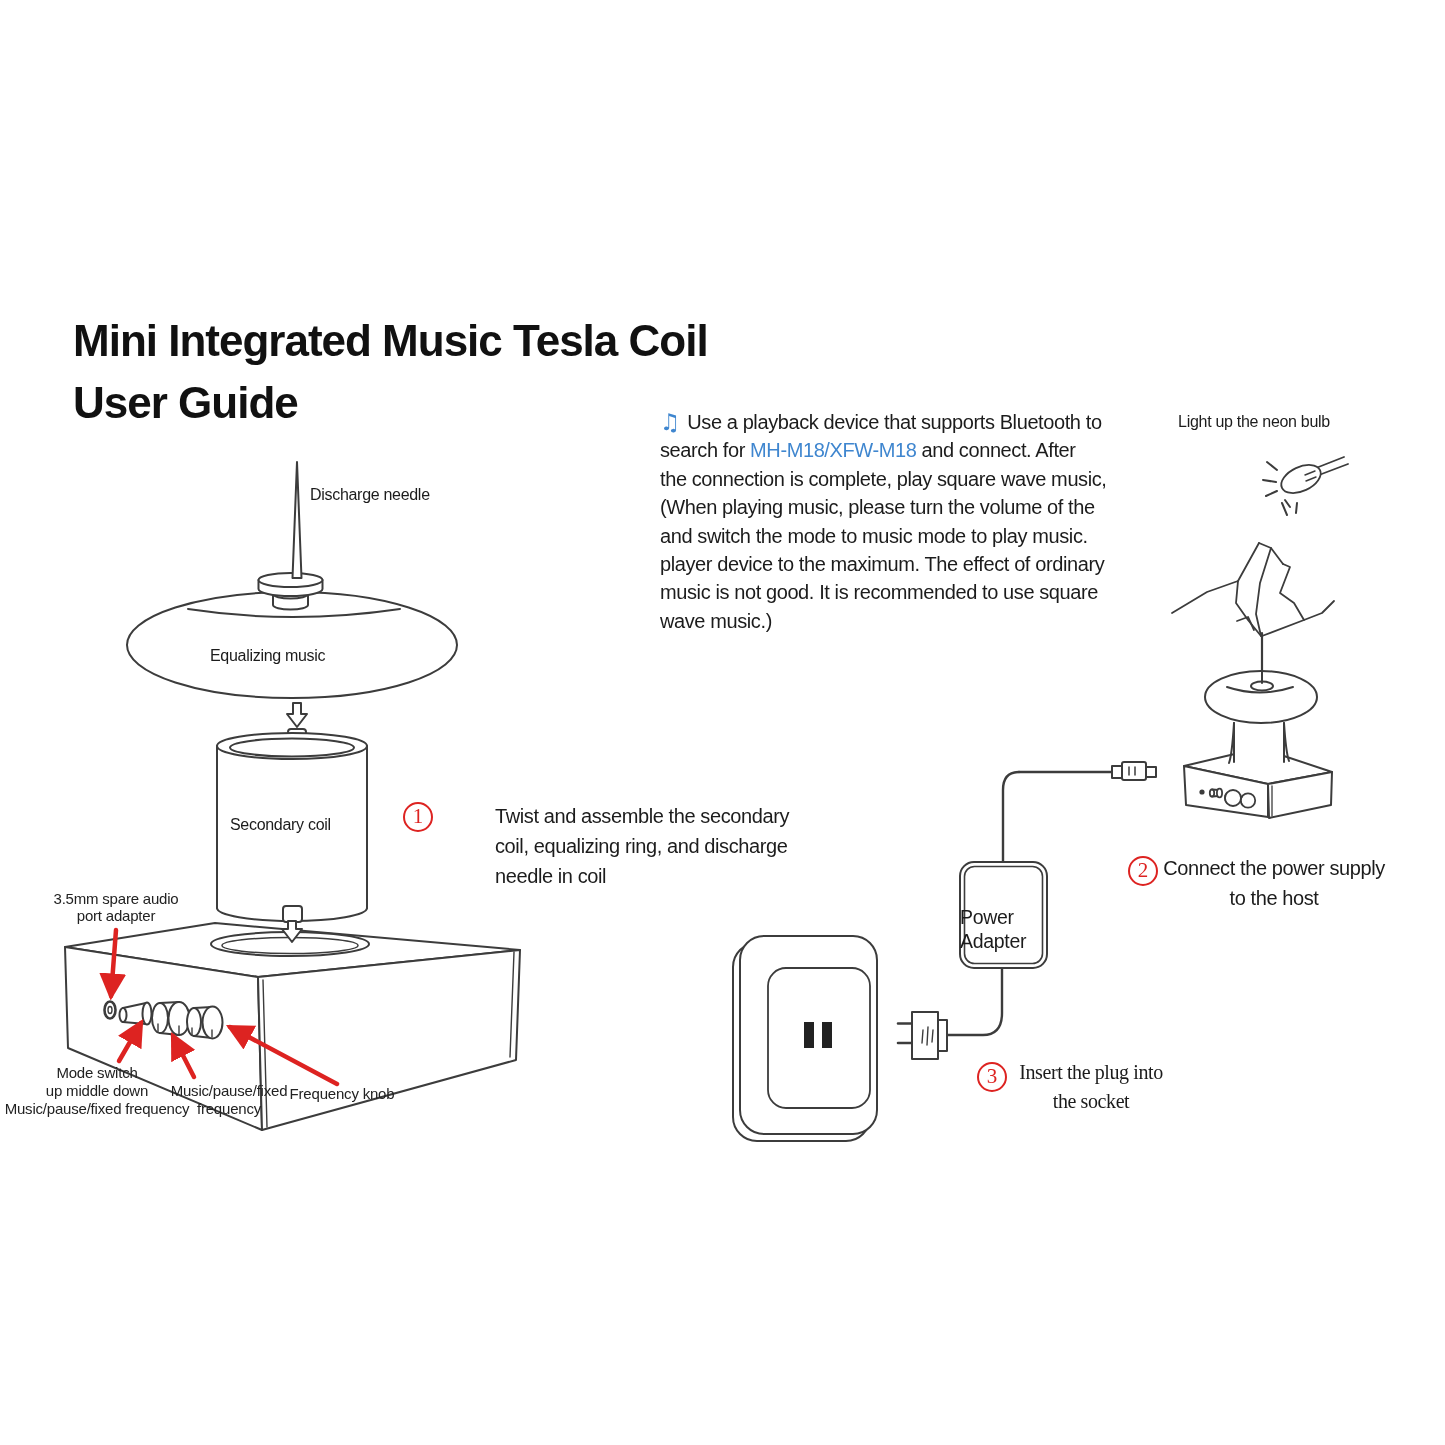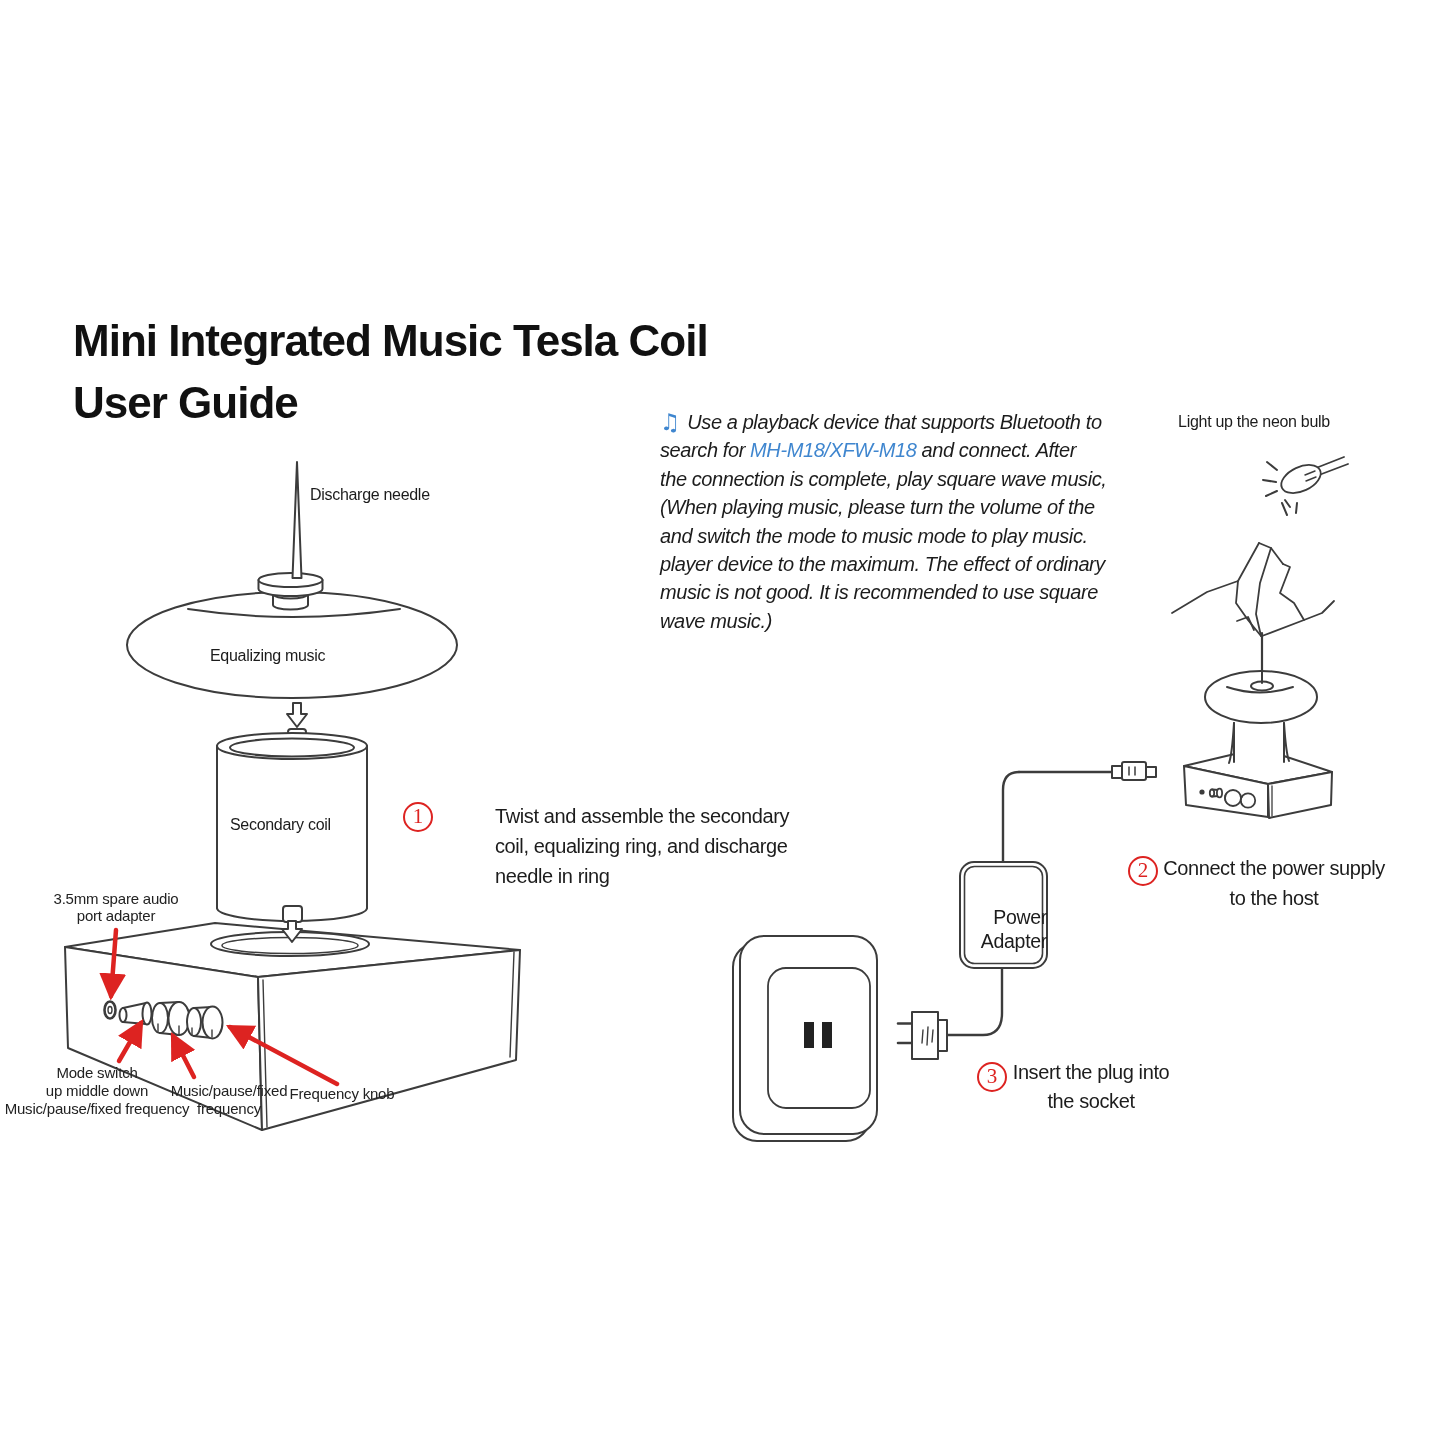--- a/index.html
+++ b/index.html
@@ -26,42 +26,42 @@
     position:absolute;font-size:16px;line-height:22px;letter-spacing:-0.3px;
     white-space:nowrap;color:var(--text-dark);
   }
   .centered{transform:translateX(-50%);text-align:center;}
   .small-label{
     position:absolute;font-size:15px;line-height:18px;letter-spacing:-0.2px;
     text-align:center;transform:translateX(-50%);white-space:nowrap;color:#222;
   }
   
   .bt-block{position:absolute;left:660px;top:407px;}
-  .bt-line{font-size:20px;line-height:28.4px;letter-spacing:-0.4px;white-space:nowrap;font-style:italic;}
+  .bt-line{font-size:20px;line-height:28.4px;letter-spacing:-0.4px;white-space:nowrap;}
   .note-icon{
     font-family:"DejaVu Sans", sans-serif;color:var(--link-blue);
     font-size:23px;margin-right:7px;position:relative;top:1px;
   }
   .link{color:var(--link-blue);}
   
   .step-circle{
     position:absolute;width:30px;height:30px;box-sizing:border-box;
     border:2px solid var(--accent-red);border-radius:50%;
     color:var(--accent-red);font-family:"Liberation Serif", serif;
     font-size:21px;line-height:25px;text-align:center;
   }
   .step-text{font-size:20px;line-height:30px;letter-spacing:-0.4px;}
   .step-text div{white-space:nowrap;}
   #step1-text{left:447px;top:801px;margin-left:48px;}
   #step2-text{left:1274px;top:853px;transform:translateX(-50%);text-align:center;}
-  #step3-text{left:1091px;top:1058px;transform:translateX(-50%);text-align:center;line-height:29px;}
+  #step3-text{left:1091px;top:1058px;transform:translateX(-50%);text-align:center;line-height:29px;font-family:Liberation Serif, serif;}
   
   .pa-text{
     position:absolute;left:960px;top:862px;width:87px;height:134px;
-    display:flex;flex-direction:column;align-items:flex-end;justify-content:center;
+    display:flex;flex-direction:column;align-items:flex-start;justify-content:center;
     font-size:19.5px;line-height:24px;letter-spacing:-0.3px;text-align:center;
   }
 </style>
 </head>
 <body>
 
 <div class="page">
 
   <svg class="art" width="1445" height="1445" viewBox="0 0 1445 1445" fill="none" stroke="#3c3c3c" stroke-width="2" stroke-linecap="round" stroke-linejoin="round">
     <defs>
@@ -241,21 +241,21 @@
     <div class="bt-line">music is not good. It is recommended to use square</div>
     <div class="bt-line">wave music.)</div>
   </div>
 
   <div class="label centered" style="left:1254px;top:411px">Light up the neon bulb</div>
 
   <span class="step-circle" style="left:403px;top:802px">1</span>
   <div class="abs step-text" id="step1-text">
     <div>Twist and assemble the secondary</div>
     <div>coil, equalizing ring, and discharge</div>
-    <div>needle in ring</div>
+    <div>needle in coil</div>
   </div>
 
   <span class="step-circle" style="left:1128px;top:856px">2</span>
   <div class="abs step-text" id="step2-text">
     <div>Connect the power supply</div>
     <div>to the host</div>
   </div>
 
   <span class="step-circle" style="left:977px;top:1062px">3</span>
   <div class="abs step-text" id="step3-text">

